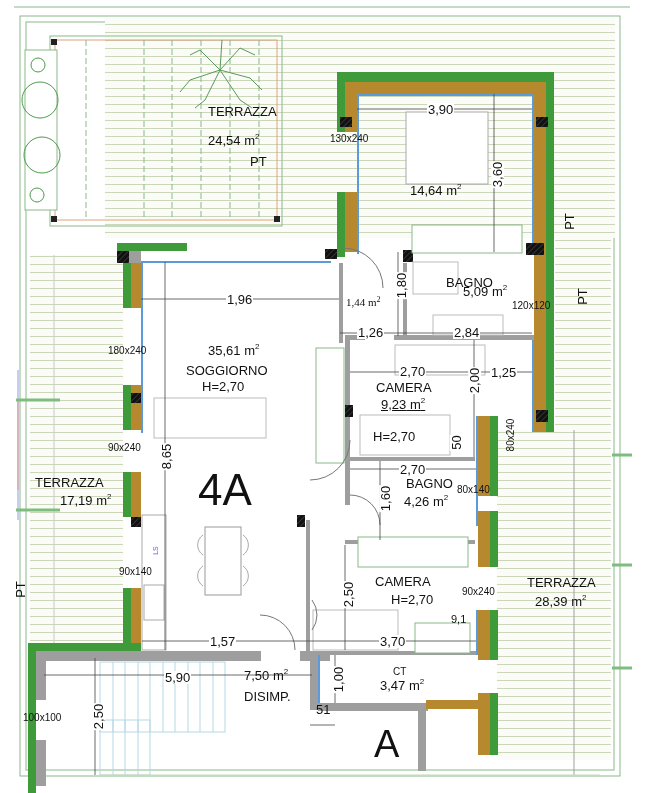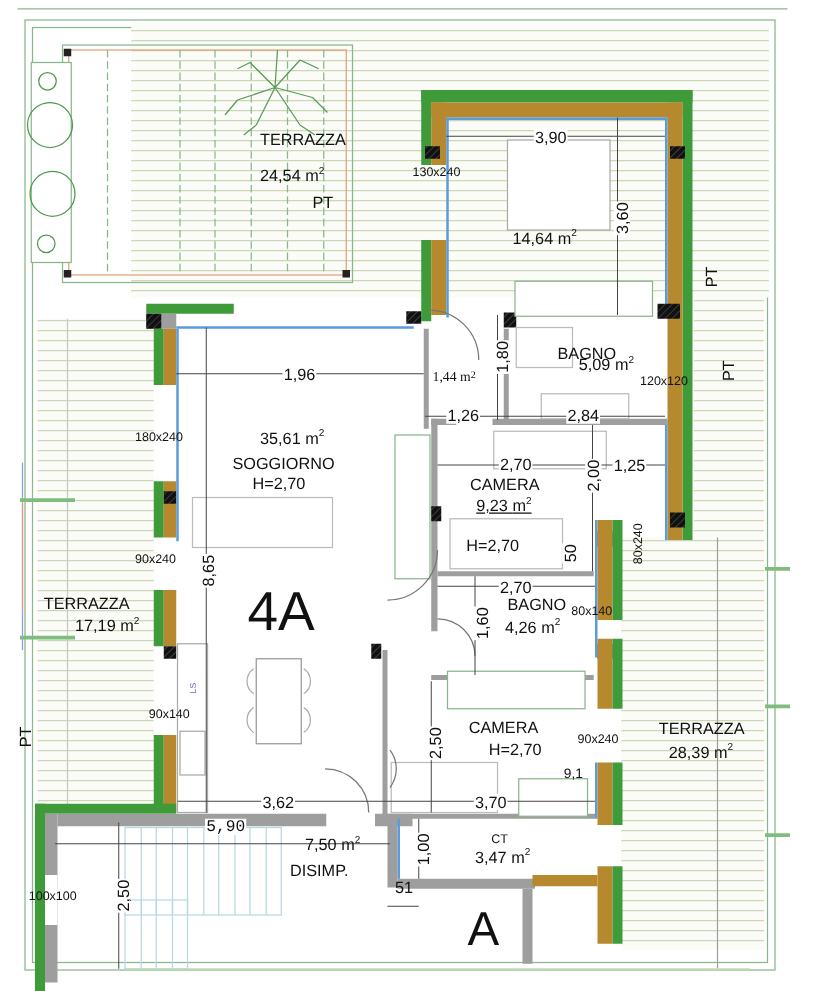--- a/index.html
+++ b/index.html
@@ -251,21 +251,21 @@
 
 <div class="lbl room" style="left:35px;top:476px;">TERRAZZA</div>
 <div class="lbl area" style="left:60px;top:494px;text-align:center;"><span>17,19</span> <span>m</span><sup>2</sup></div>
 
 <div class="lbl room" style="left:527px;top:576px;">TERRAZZA</div>
 <div class="lbl area" style="left:535px;top:595px;"><span>28,39</span> <span>m</span><sup>2</sup></div>
 
 <div class="lbl win" style="left:393px;top:667px;">CT</div>
 <div class="lbl area" style="left:380px;top:679px;"><span>3,47</span> <span>m</span><sup>2</sup></div>
 
-<div class="lbl room" style="left:232px;top:690px;">DISIMP.</div>
+<div class="lbl room" style="left:244px;top:690px;">DISIMP.</div>
 <div class="lbl area" style="left:244px;top:669px;"><span>7,50</span> <span>m</span><sup>2</sup></div>
 
 <div class="lbl big" style="left:198px;top:468px;">4A</div>
 <div class="lbl big" style="left:374px;top:725px;font-size:38px;">A</div>
 
 <div class="lbl win" style="left:330px;top:134px;">130x240</div>
 <div class="lbl win" style="left:512px;top:301px;">120x120</div>
 <div class="lbl win" style="left:108px;top:346px;">180x240</div>
 <div class="lbl win" style="left:108px;top:443px;">90x240</div>
 <div class="lbl win" style="left:107px;top:567px;margin-left:12px;">90x140</div>
@@ -287,17 +287,17 @@
 <div class="lbl dim" style="left:357px;top:326px;">1,26</div>
 <div class="lbl dim" style="left:453px;top:326px;">2,84</div>
 <div class="lbl dim" style="left:399px;top:365px;">2,70</div>
 <div class="lbl dim vert" style="left:461px;top:374px;">2,00</div>
 <div class="lbl dim" style="left:490px;top:366px;">1,25</div>
 <div class="lbl dim vert" style="left:448px;top:436px;">50</div>
 <div class="lbl dim" style="left:399px;top:463px;">2,70</div>
 <div class="lbl dim vert" style="left:372px;top:492px;">1,60</div>
 <div class="lbl dim vert" style="left:335px;top:588px;">2,50</div>
 <div class="lbl dim" style="left:379px;top:635px;">3,70</div>
-<div class="lbl dim" style="left:209px;top:635px;">3,62</div>
-<div class="lbl dim" style="left:164px;top:655px;font-family:Liberation Mono, monospace;">5,90</div>
+<div class="lbl dim" style="left:209px;top:635px;">1,57</div>
+<div class="lbl dim" style="left:164px;top:671px;">5,90</div>
 <div class="lbl dim vert" style="left:85px;top:710px;">2,50</div>
 <div class="lbl dim vert" style="left:325px;top:673px;">1,00</div>
 <div class="lbl dim" style="left:315px;top:703px;background:transparent;">51</div>
 
 </body></html>

